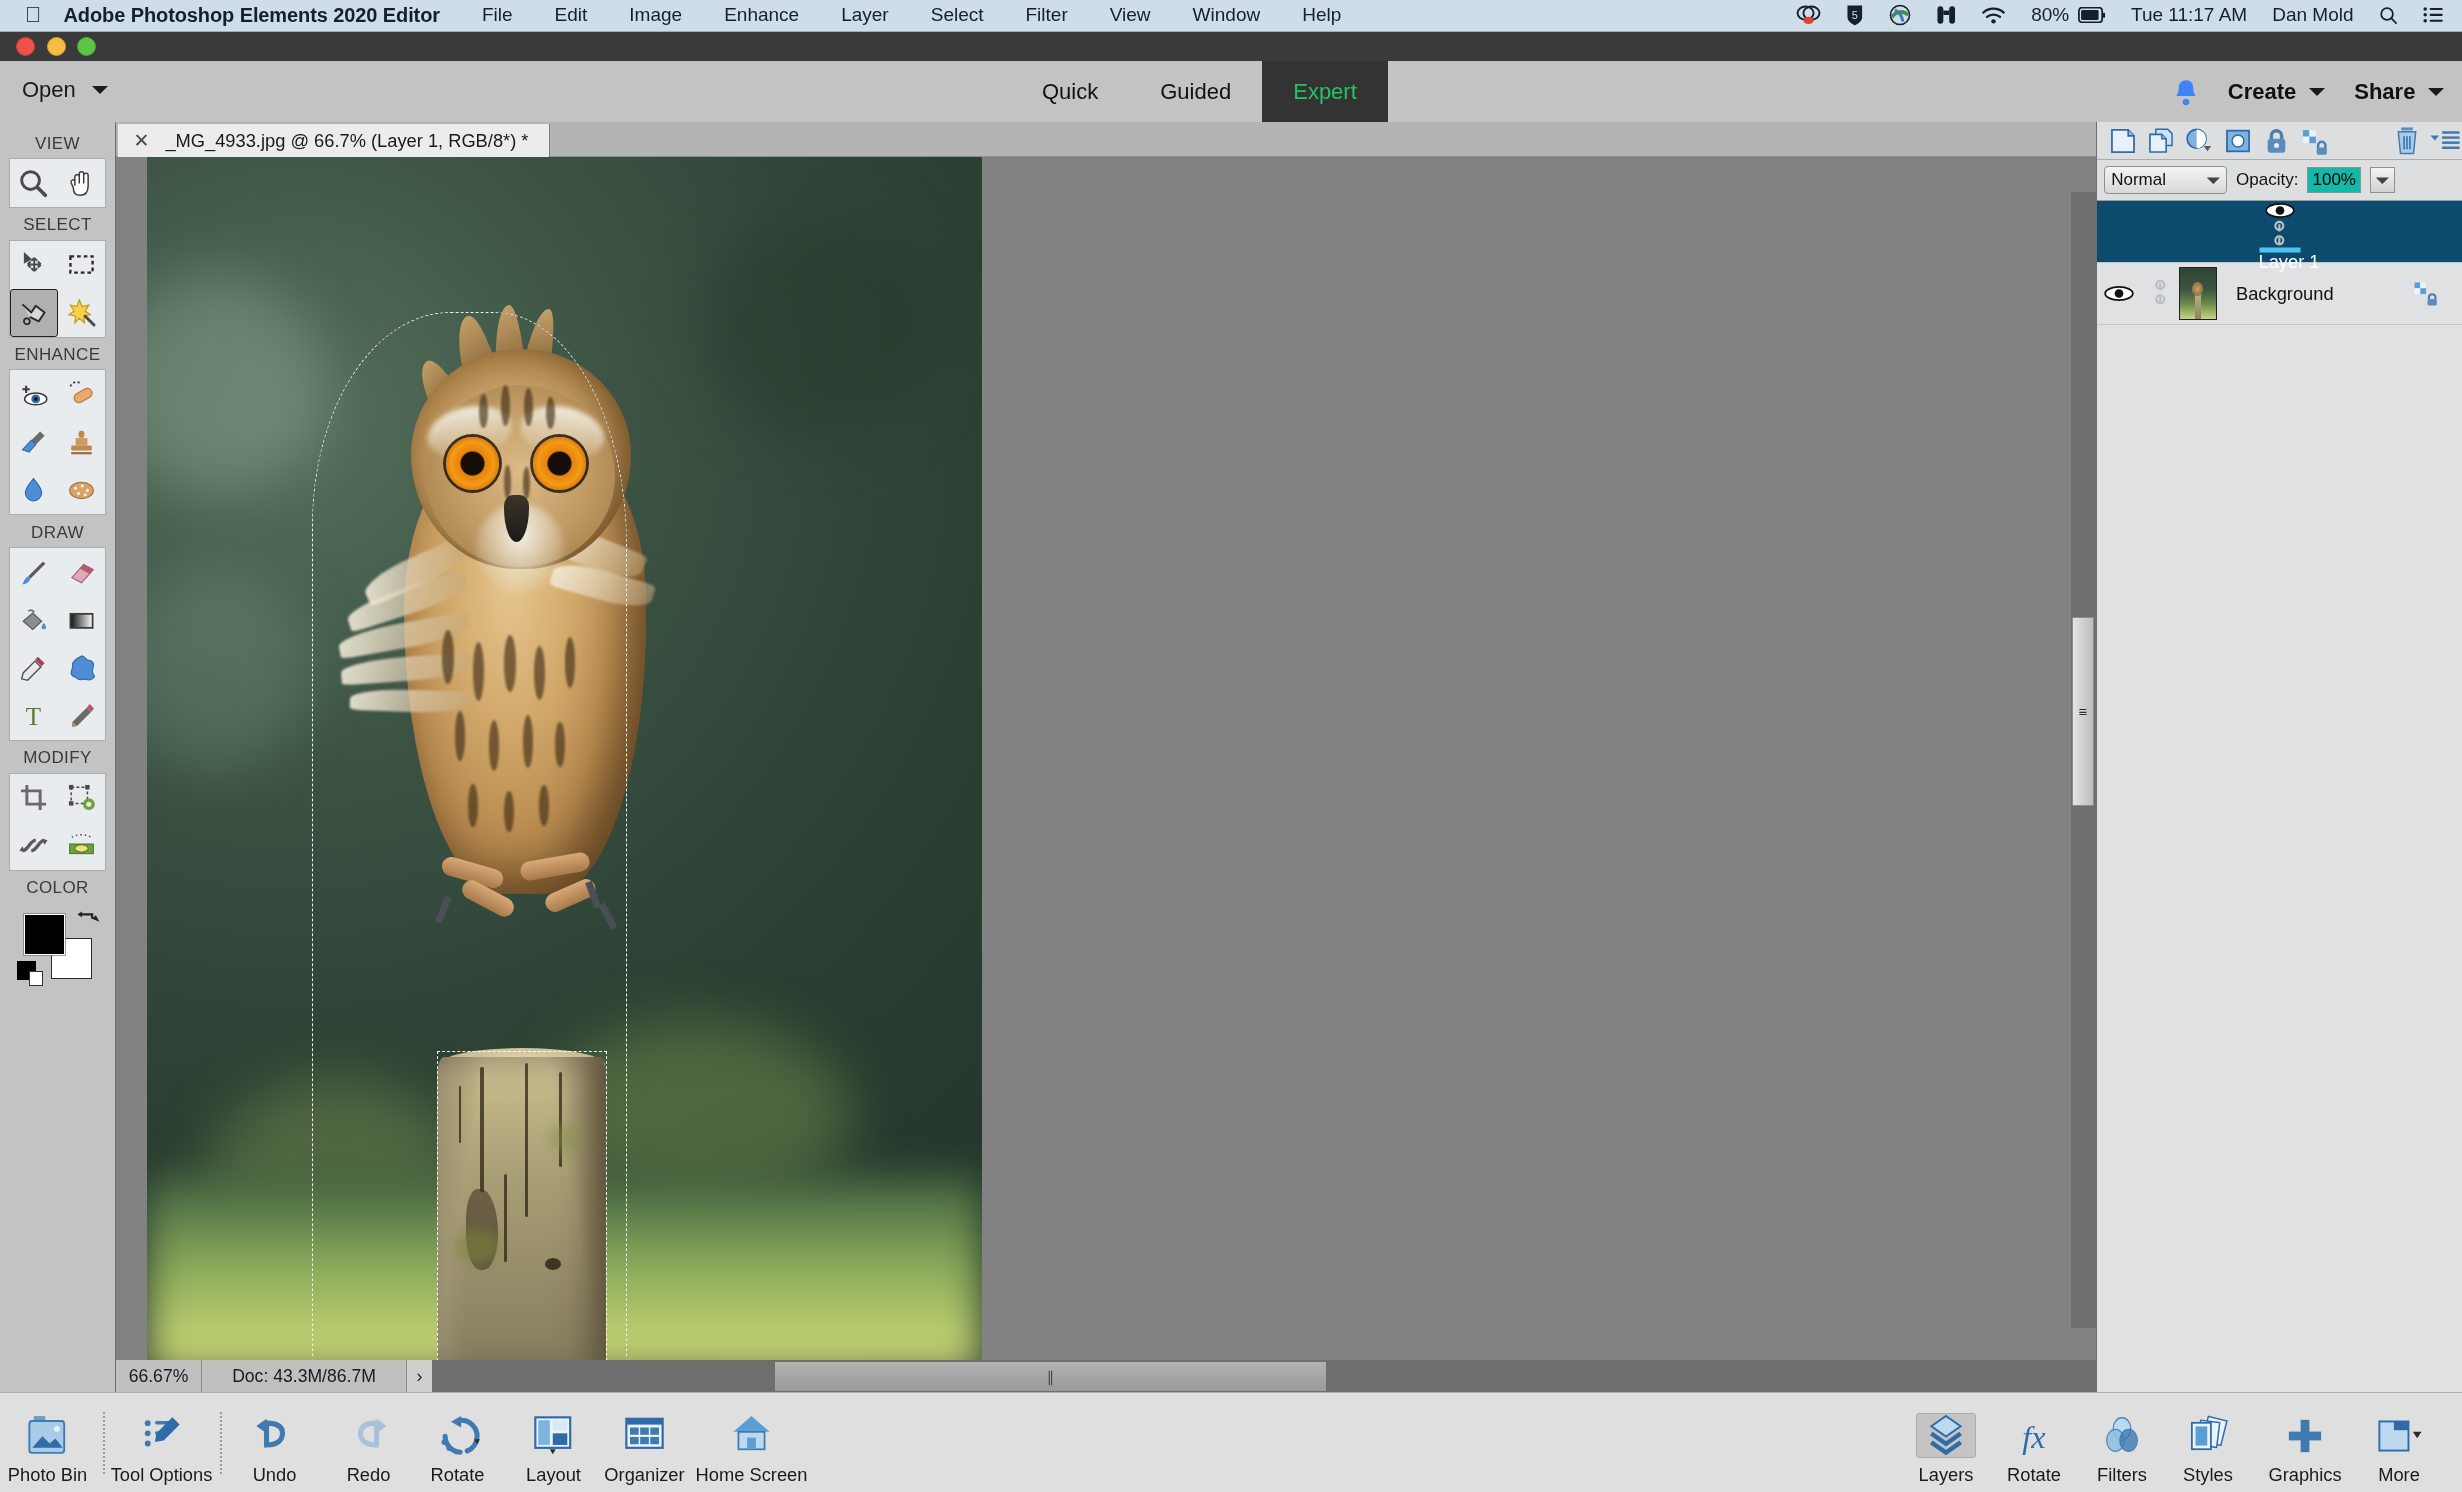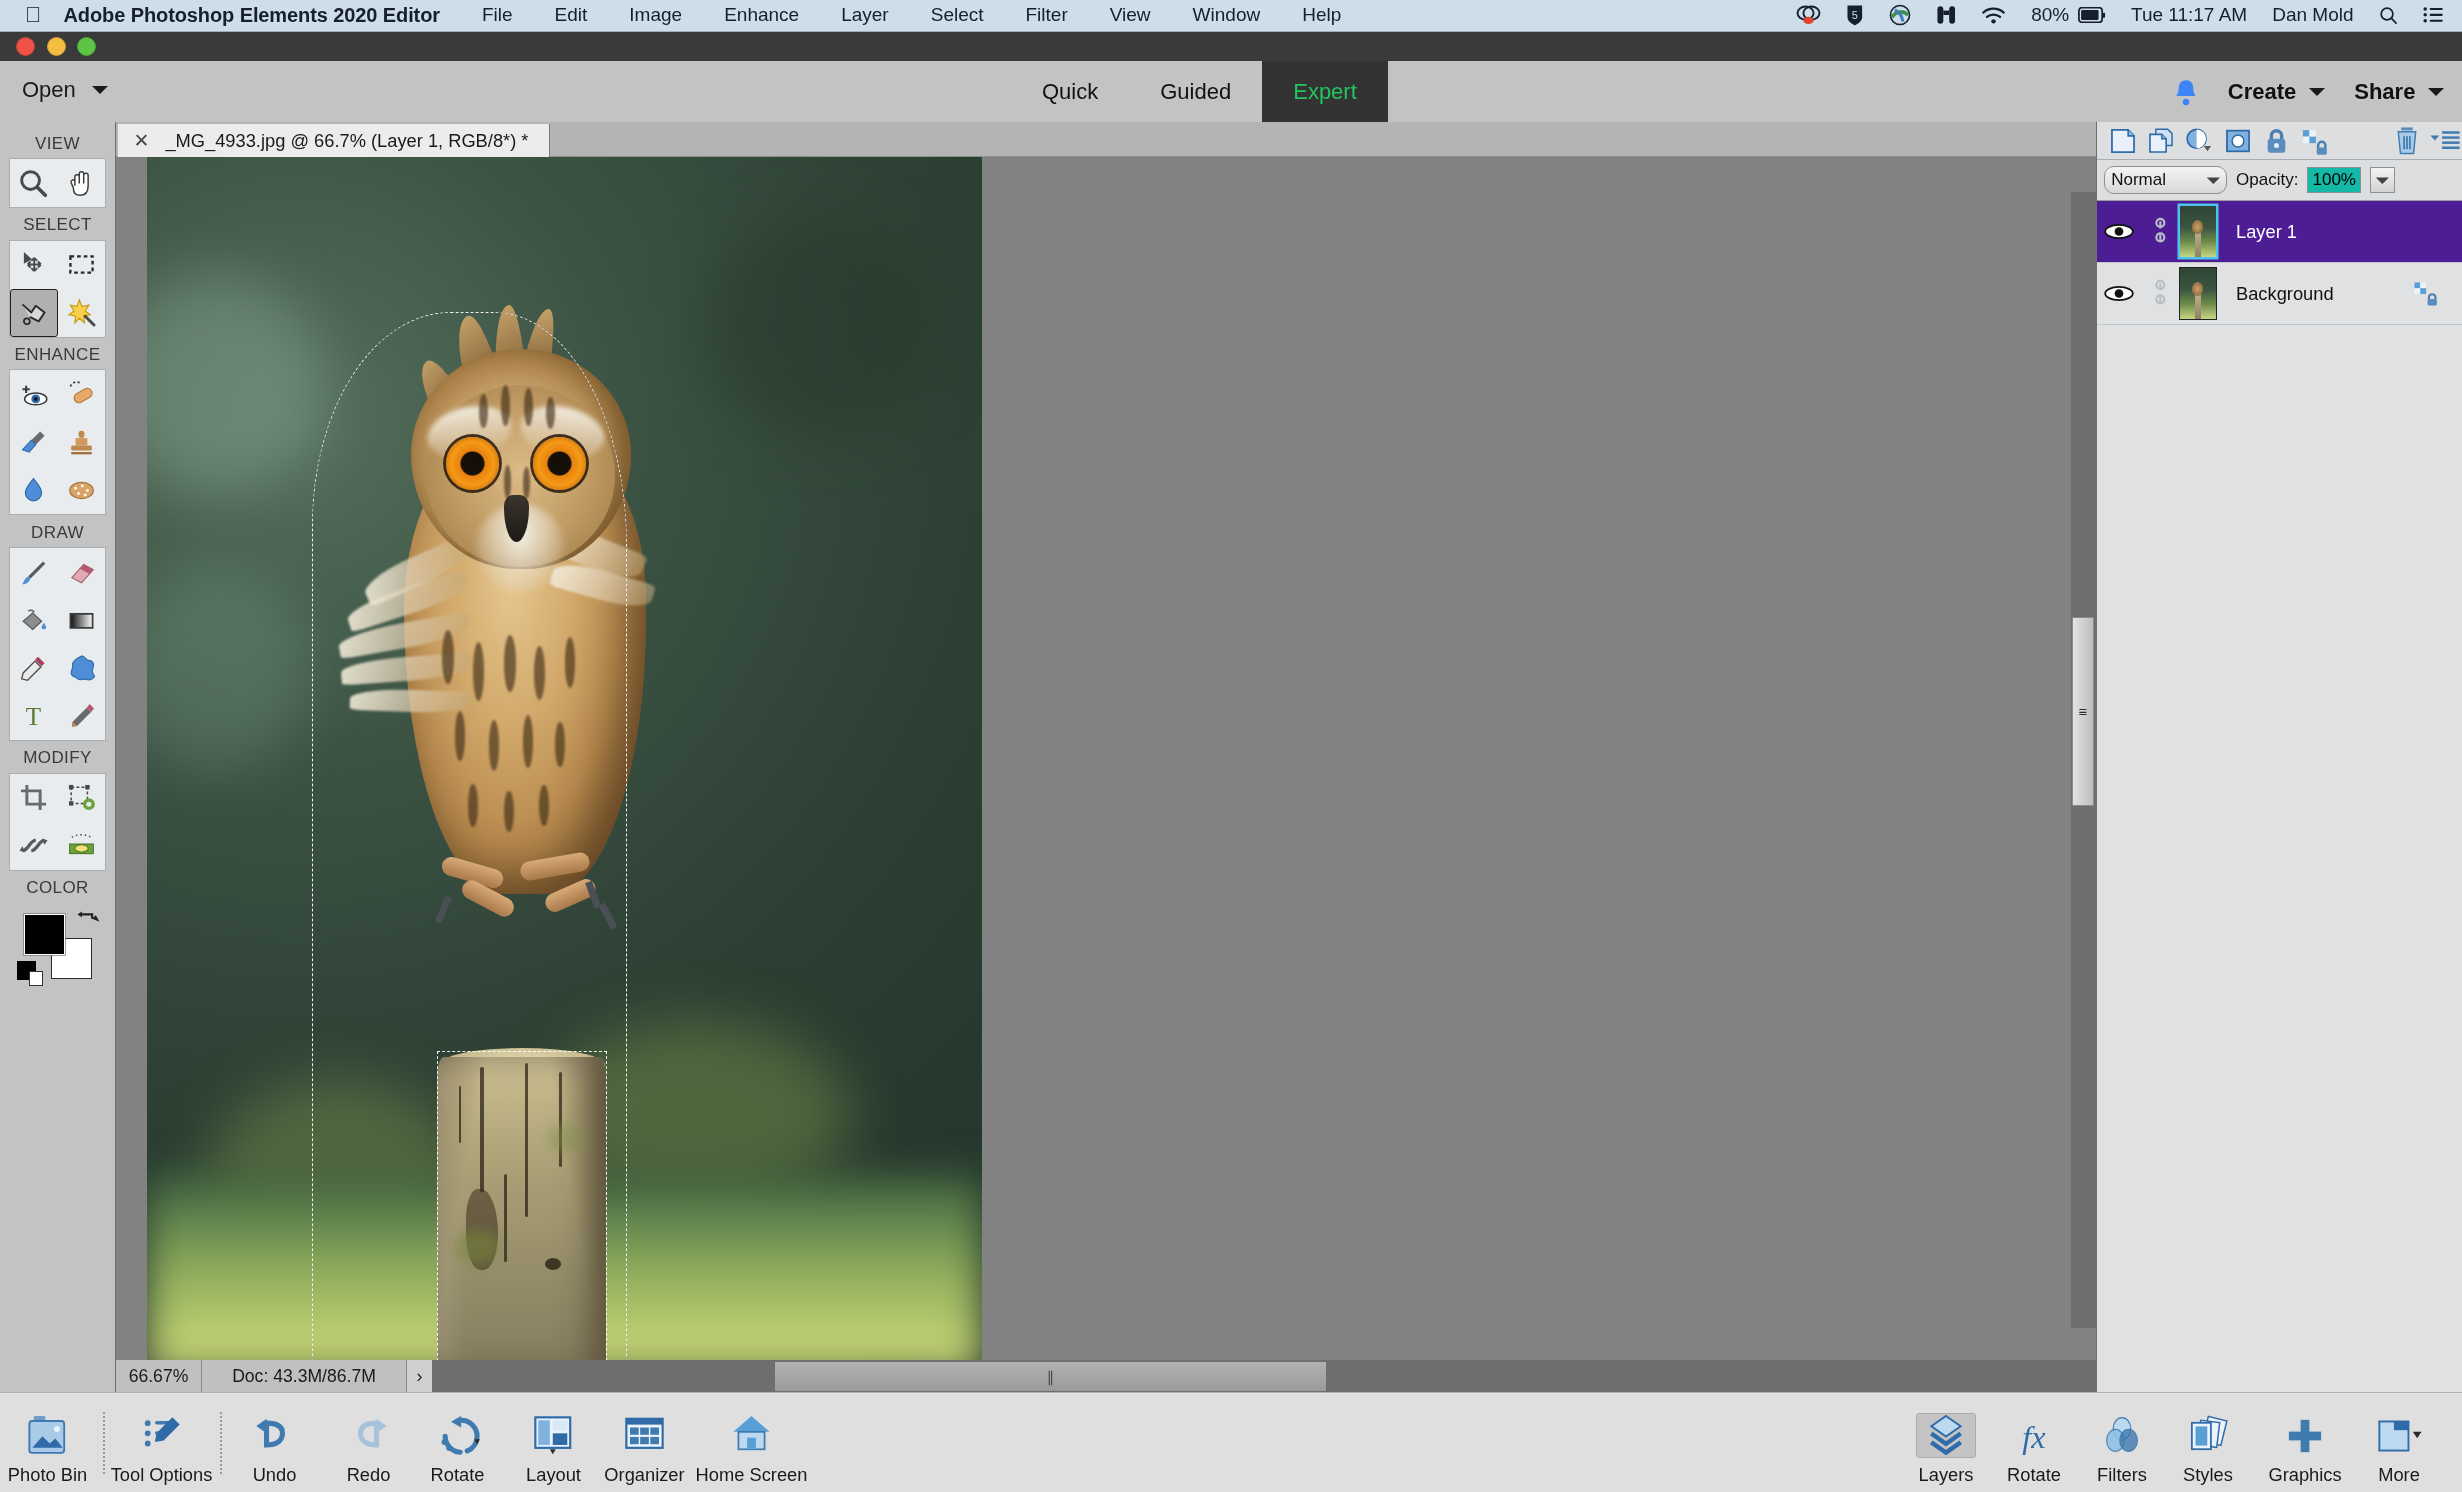--- a/index.html
+++ b/index.html
@@ -216,29 +216,29 @@
      background: linear-gradient(180deg,#b2b2b2,#9a9a9a); display:flex; align-items:center; justify-content:center; font-size:14.7px; color:#444;}
 
   
   #right-panel { position:absolute; right:0; top:122px; width: 366px; bottom:100px; background:#dfe1e3; border-left:1.5px solid #6e6e6e;}
   #panel-icons { height: 38px; background:#dcdedf; border-bottom:0.7px solid #a9adb0; display:flex; align-items:center; padding-left: 8.8px; gap: 4.4px;}
   .pi { width: 34px; height:32px; display:flex; align-items:center; justify-content:center; }
   #panel-icons .spacer { flex:1; }
   #blend-row { height: 41px; background:#dcdedf; border-bottom:1.5px solid #9a9ea1; display:flex; align-items:center; padding: 0 7.3px; gap: 8.8px;}
   #blend-sel {
     width: 123px; height: 28px; background: linear-gradient(180deg,#f4f4f4,#d8d8d8);
-    border:0.7px solid #8d9194; border-radius:10px;
+    border:0.7px solid #8d9194; border-radius:4px;
     display:flex; align-items:center; justify-content:space-between; padding: 0 5.9px;
     font-size: 17px; color:#111;
   }
   #op-label { font-size:17px; color:#111; }
   #op-val { width: 54px; height: 26px; background:#14b8a6; border:1.5px solid #8d9194; display:flex; align-items:center; justify-content:center; font-size:17px;}
   #op-caret { width: 25px; height: 26px; background: linear-gradient(180deg,#f4f4f4,#d2d2d2); border:0.7px solid #8d9194; display:flex;align-items:center;justify-content:center;}
   .layer-row { height: 62px; display:flex; align-items:center; border-bottom:0.7px solid #c4c7c9; position:relative;}
-  .layer-row.active { background:#4c1d95; }
+  .layer-row.active { background:#0c4a6e;flex-direction:column; }
   .layer-row .eye-c { width: 44px; display:flex; align-items:center; justify-content:center; }
   .layer-row .link-c { width: 38px; display:flex; align-items:center; justify-content:center; }
   .layer-thumb { width: 38px; height: 53px; background:#3e5a43; border:1.5px solid #222; overflow:hidden; position:relative; }
   .layer-row.active .layer-thumb { border-color:#4ec3f0; box-shadow:0 0 0 1.5px #4ec3f0;}
   .layer-name { margin-left: 19px; font-size: 18.3px; color:#111; }
   .layer-row.active .layer-name { color:#fff; }
   .lock-c { position:absolute; right: 20.5px; top:50%; transform: translateY(-50%); }
   .thumb-art {
     position:absolute; inset:0;
     background: linear-gradient(180deg,#2f4434 0%, #3a5540 42%, #6d8a4a 70%, #c6d681 100%);

